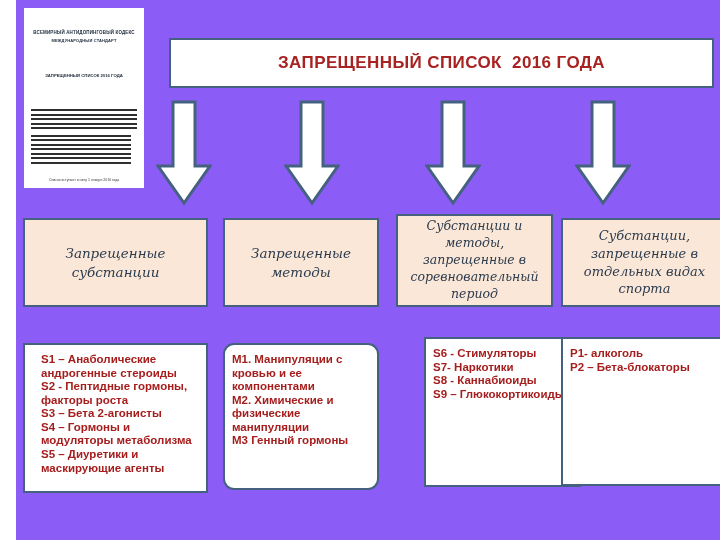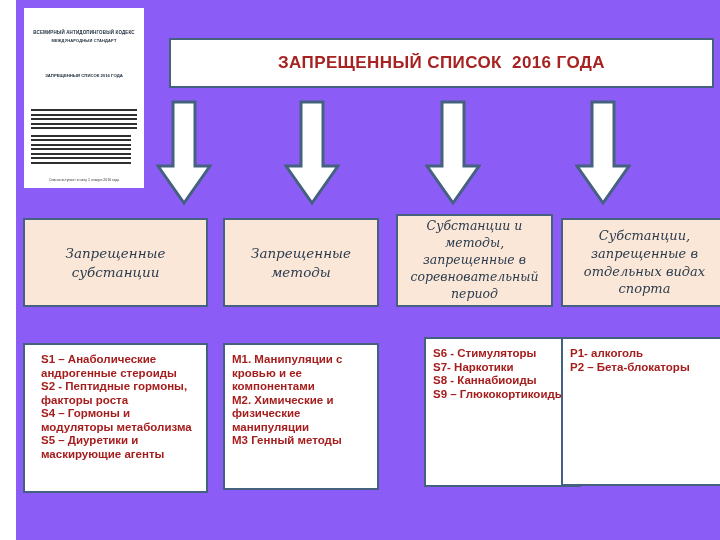--- a/index.html
+++ b/index.html
@@ -33,21 +33,21 @@
     font-family: "DejaVu Serif", serif; font-style: italic; color: #2B3B4E; line-height: 1.35; padding: 2px 6px; }
   .h1c { left: 7px;  width: 185px; font-size: 13.5px; justify-content: flex-end; }
   .h2c { left: 207px; width: 156px; font-size: 13.5px; }
   .h3c { left: 380px; width: 157px; font-size: 12.5px; top: 214px; height: 93px; }
   .h4c { left: 545px; width: 167px; font-size: 13px; text-align: center; }
 
   
   .lst { position: absolute; border: 2px solid #44627F; background: #fff; padding: 8px 7px;
     color: #A61D1D; font-weight: bold; font-size: 11.5px; line-height: 1.18; }
   .l1c { left: 7px;  top: 343px; width: 185px; height: 150px; padding-left: 16px; }
-  .l2c { left: 207px; top: 343px; width: 156px; height: 147px; }
+  .l2c { left: 207px; top: 343px; width: 156px; height: 147px; border-radius: 11px; }
   .l3c { left: 380px; top: 337px; width: 157px; height: 150px; margin-left: 28px; }
   .l4c { left: 545px; top: 337px; width: 167px; height: 149px; }
   .lst p { margin: 0; }
   .gapped p + p { margin-top: 0; }
 </style>
 </head>
 <body>
 
 <div class="slide">
 
@@ -88,27 +88,28 @@
   <div class="hdr h2c">
     <span>Запрещенные методы</span>
   </div>
   <div class="hdr h4c">
     <span>Субстанции, запрещенные в отдельных видах спорта</span>
   </div>
 
   <div class="lst l1c">
     <p>S1 – Анаболические андрогенные стероиды</p>
     <p>S2 -  Пептидные гормоны, факторы роста</p>
+    <p>S3 – Бета 2-агонисты</p>
     <p>S4 – Гормоны и модуляторы метаболизма</p>
     <p>S5 – Диуретики и маскирующие агенты</p>
   </div>
   <div class="lst l2c gapped">
     <p>M1. Манипуляции с кровью и ее компонентами</p>
     <p>M2. Химические и физические манипуляции</p>
-    <p>M3 Генный методы</p>
+    <p>M3 Генный гормоны</p>
   </div>
   <div class="lst l3c">
     <p>S6 - Стимуляторы</p>
     <p>S7- Наркотики</p>
     <p>S8 - Каннабиоиды</p>
     <p>S9 – Глюкокортикоиды</p>
   </div>
   <div class="lst l4c">
     <p>P1- алкоголь</p>
     <p>P2 – Бета-блокаторы</p>

